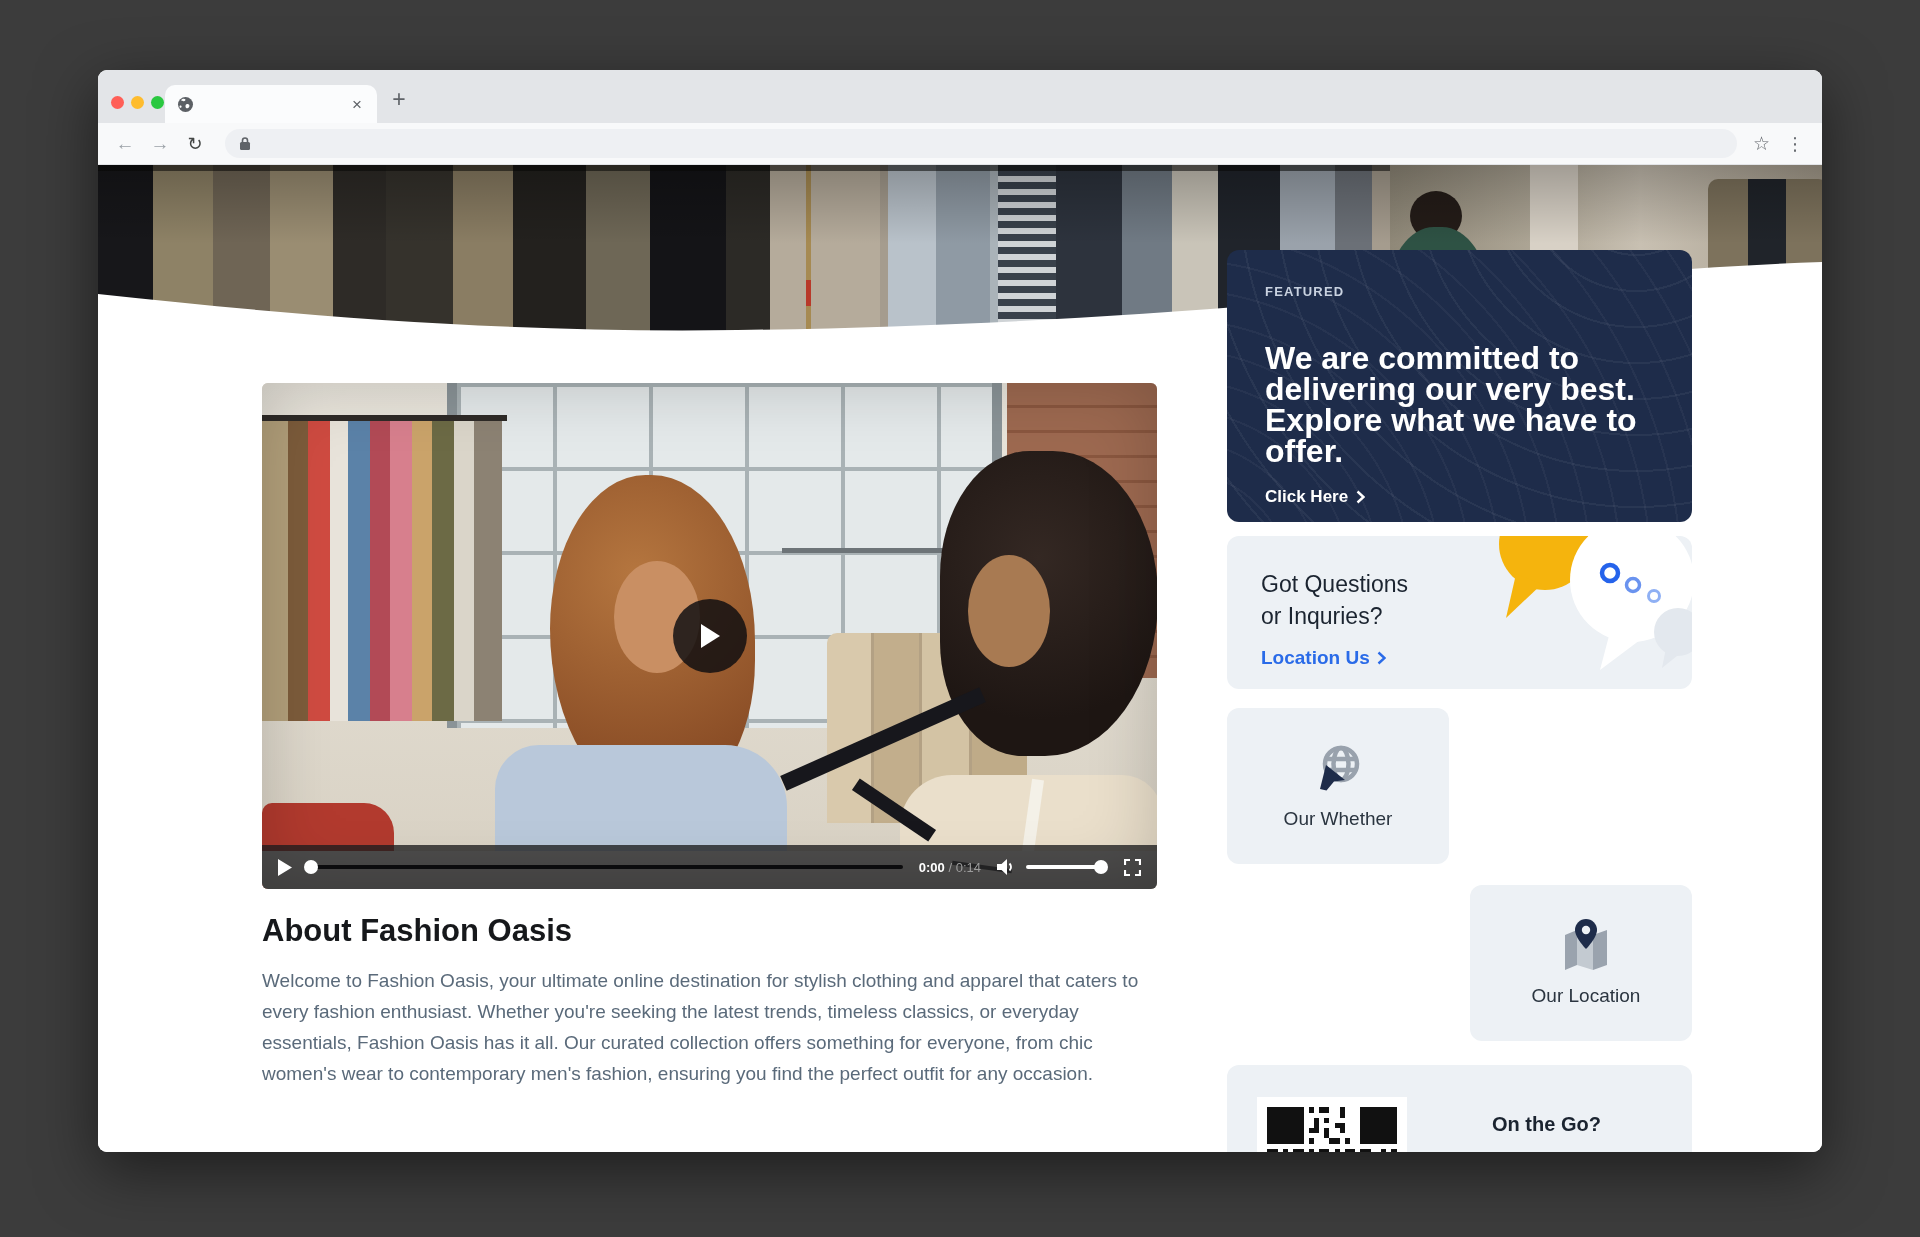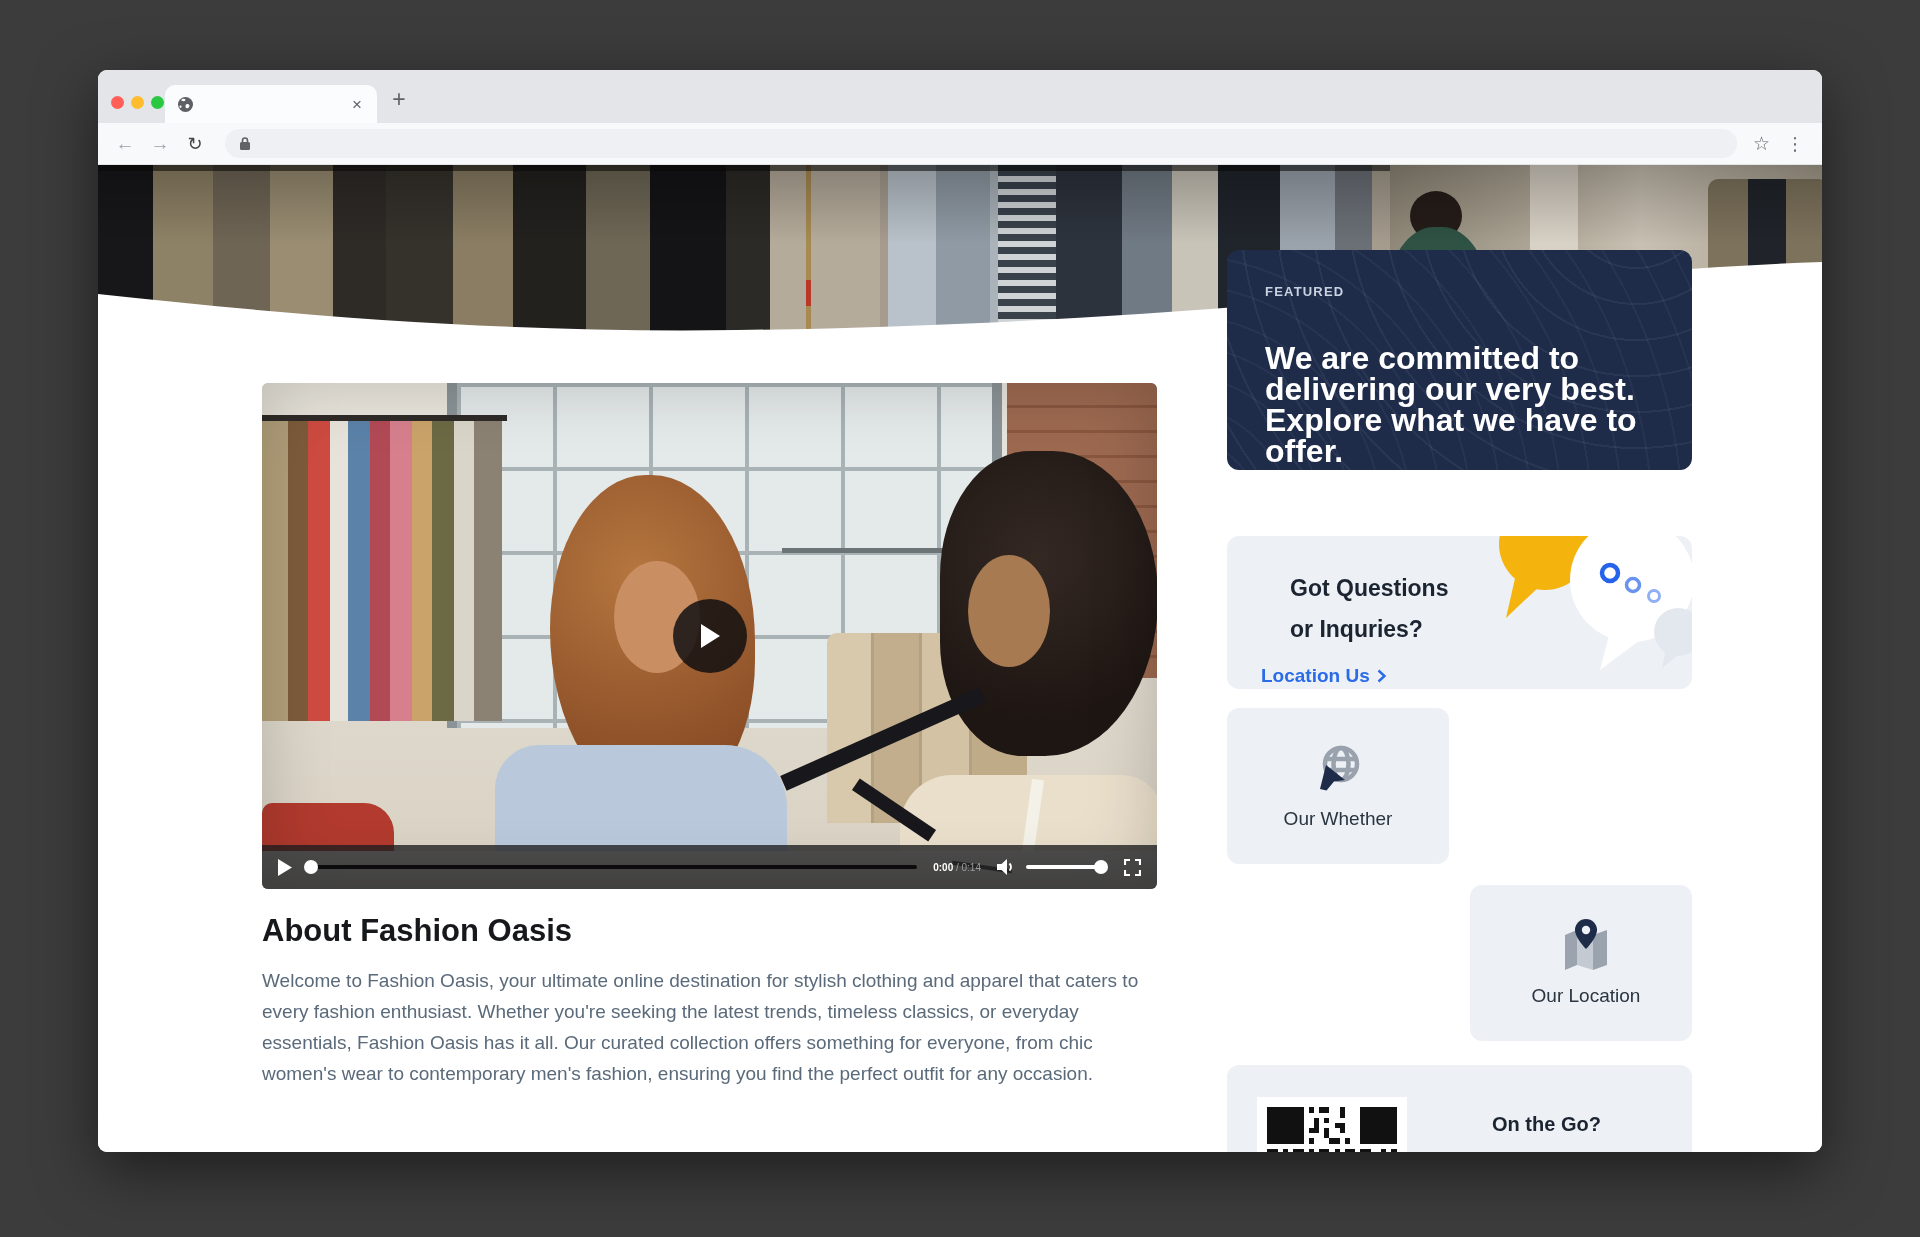--- a/index.html
+++ b/index.html
@@ -104,42 +104,42 @@
   .v-chair { position:absolute; left:0; top:420px; width:132px; height:92px; border-radius:10px 30px 0 0; background:#b23a2e; }
   .v-table { position:absolute; left:0; bottom:0; width:100%; height:38px; background:linear-gradient(#f0ede7,#ddd9d0); }
   .v-pen { position:absolute; left:690px; top:482px; width:60px; height:4px; background:#3a3a3a; transform:rotate(8deg); }
   .v-vignette { position:absolute; inset:0; box-shadow:inset 0 0 70px rgba(0,0,0,.2); }
   .v-play { position:absolute; left:411px; top:216px; width:74px; height:74px; border-radius:50%;
     background:rgba(12,12,16,.82); display:flex; align-items:center; justify-content:center; }
   .v-controls { position:absolute; left:0; bottom:0; width:100%; height:44px; background:rgba(28,28,30,.78);
     display:flex; align-items:center; padding:0 16px; }
   .progress { flex:1; position:relative; height:4px; background:#0c0c0e; border-radius:2px; margin-left:14px; }
   .progress .thumb { position:absolute; left:-2px; top:-5px; width:14px; height:14px; border-radius:50%; background:#fff; }
-  .v-time { margin:8px 16px; font-size:10px; font-weight:bold; color:#fff; white-space:nowrap; }
+  .v-time { margin:8px 16px; font-size:13px; font-weight:bold; color:#fff; white-space:nowrap; }
   .v-time .dim { color:#9c9c9c; font-weight:normal; }
   .vol-track { position:relative; width:80px; height:4px; background:#fff; border-radius:2px; margin:0 6px 0 10px; }
   .vol-track .thumb { position:absolute; right:-2px; top:-5px; width:14px; height:14px; border-radius:50%; background:#fff; }
   .fs-btn { margin-left:12px; display:flex; }
 
   .about-heading { position:absolute; left:164px; top:748px; font-size:31px; font-weight:bold; color:#16181b; }
   .about-body { position:absolute; left:164px; top:800px; width:905px; font-size:19px; line-height:31px; color:#5a6a7a; }
 
   
-  .featured { position:absolute; left:1129px; top:85px; width:465px; height:220px; border-radius:12px;
+  .featured { position:absolute; left:1129px; top:85px; width:465px; height:272px; border-radius:12px;
     background:#1e2c4a; color:#fff; padding:34px 38px;
     background-image:repeating-radial-gradient(circle at 88% -25%, rgba(255,255,255,.05) 0 2px, transparent 2px 36px),
       repeating-radial-gradient(circle at -12% 125%, rgba(255,255,255,.04) 0 2px, transparent 2px 30px); }
   .featured .eyebrow { font-size:13px; font-weight:600; letter-spacing:1.2px; color:#c9d2e0; }
   .featured h2 { margin-top:44px; font-size:32px; line-height:31px; font-weight:bold; }
   .featured .cta { margin-top:20px; display:inline-flex; align-items:center; gap:8px;
     font-size:17px; font-weight:bold; color:#fff; cursor:pointer; }
 
   .gq-card { position:absolute; left:1129px; top:371px; width:465px; height:153px; border-radius:12px;
     background:#edf1f5; overflow:hidden; padding:32px 0 0 34px; }
-  .gq-heading { font-size:23px; line-height:41px; font-weight:bold; color:#1b2430; white-space:pre-line; position:relative; z-index:2;margin-left:29px; }
+  .gq-heading { font-size:23px; line-height:32px; font-weight:normal; color:#1b2430; white-space:pre-line; position:relative; z-index:2; }
   .gq-cta { margin-top:15px; display:inline-flex; align-items:center; gap:7px; font-size:19px; font-weight:bold;
     color:#2a6be8; cursor:pointer; position:relative; z-index:2; }
   .gq-art { position:absolute; right:0; top:0; width:210px; height:153px; z-index:1; }
 
   .qcard { position:absolute; width:222px; height:156px; border-radius:12px; background:#edf1f5;
     display:flex; flex-direction:column; align-items:center; justify-content:center; gap:15px; cursor:pointer; }
   .qcard .qicon { height:50px; display:flex; align-items:center; justify-content:center; }
   .qcard .qlabel { font-size:19px; color:#2b3540; }
   .qc-1 { left:1129px; top:543px; } .qc-2 { left:1372px; top:543px; }
   .qc-3 { left:1129px; top:720px; } .qc-4 { left:1372px; top:720px;padding-left:10px; }

